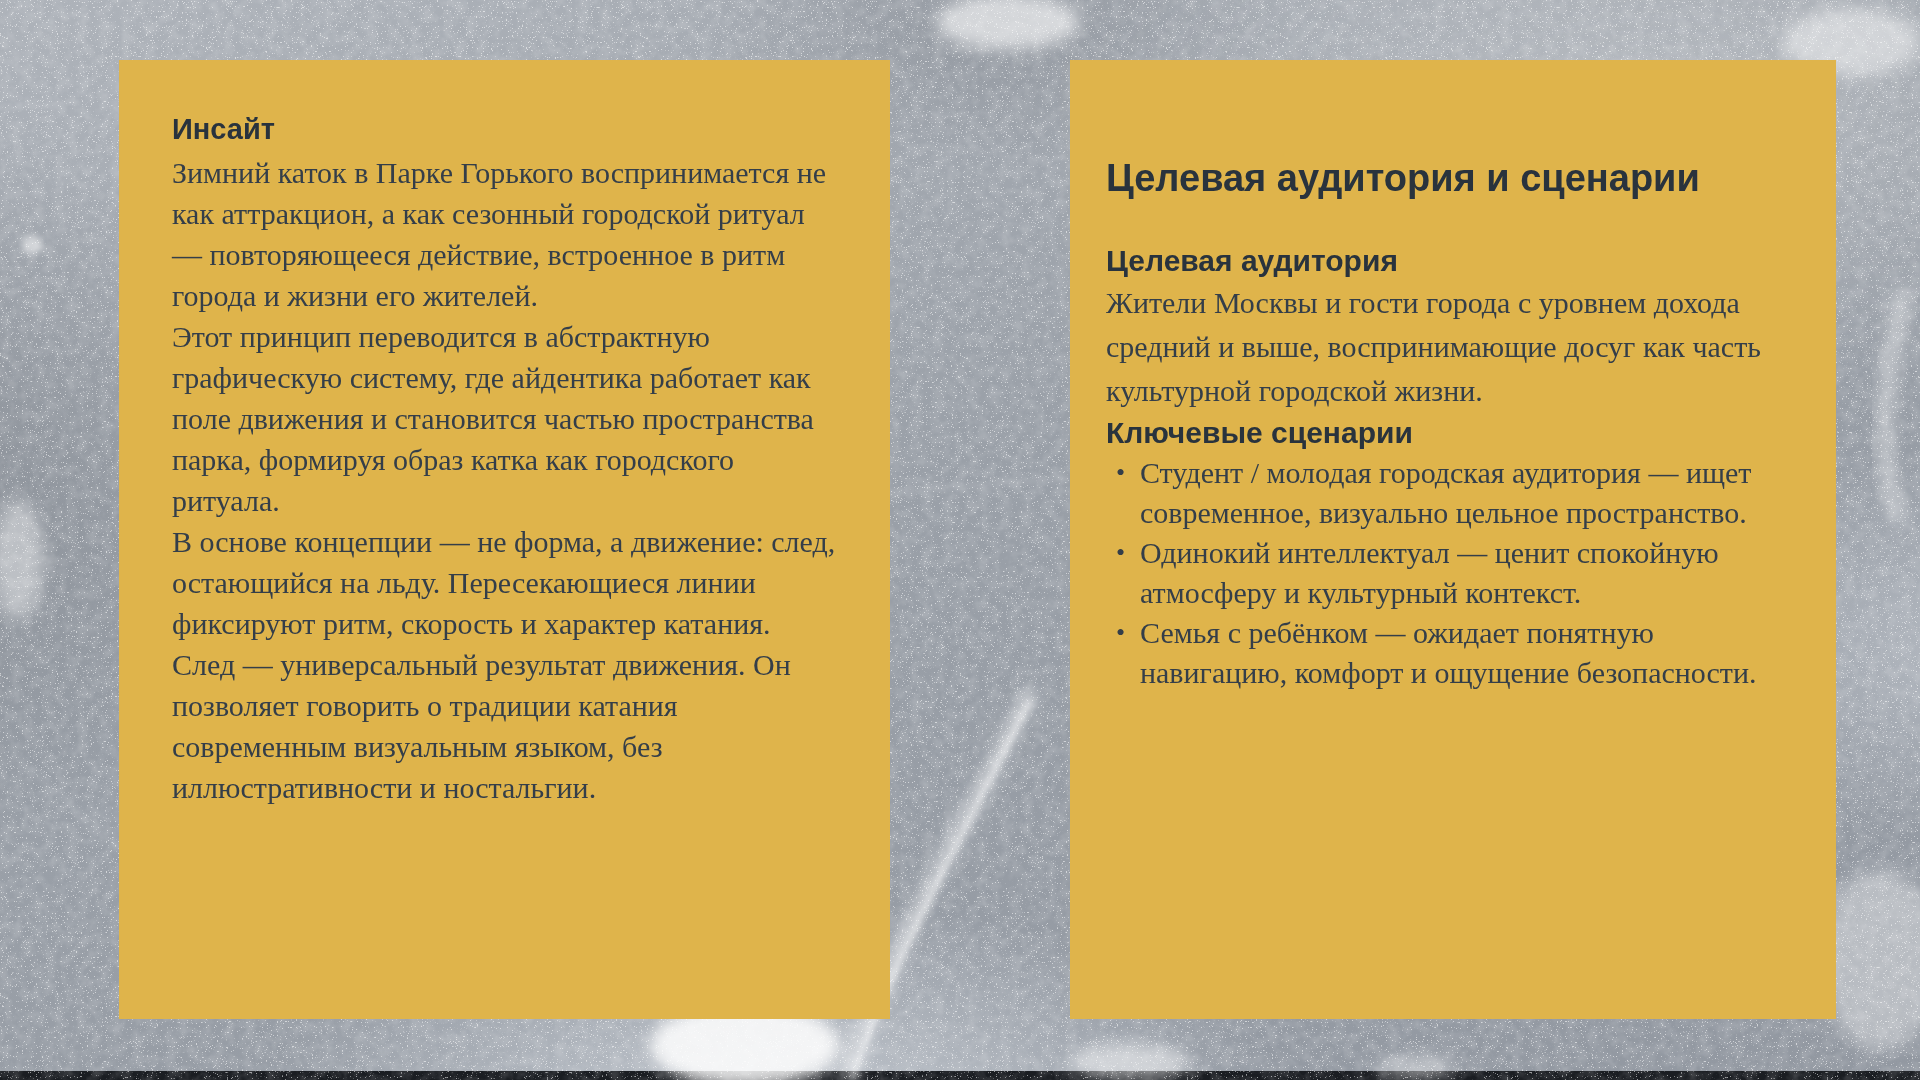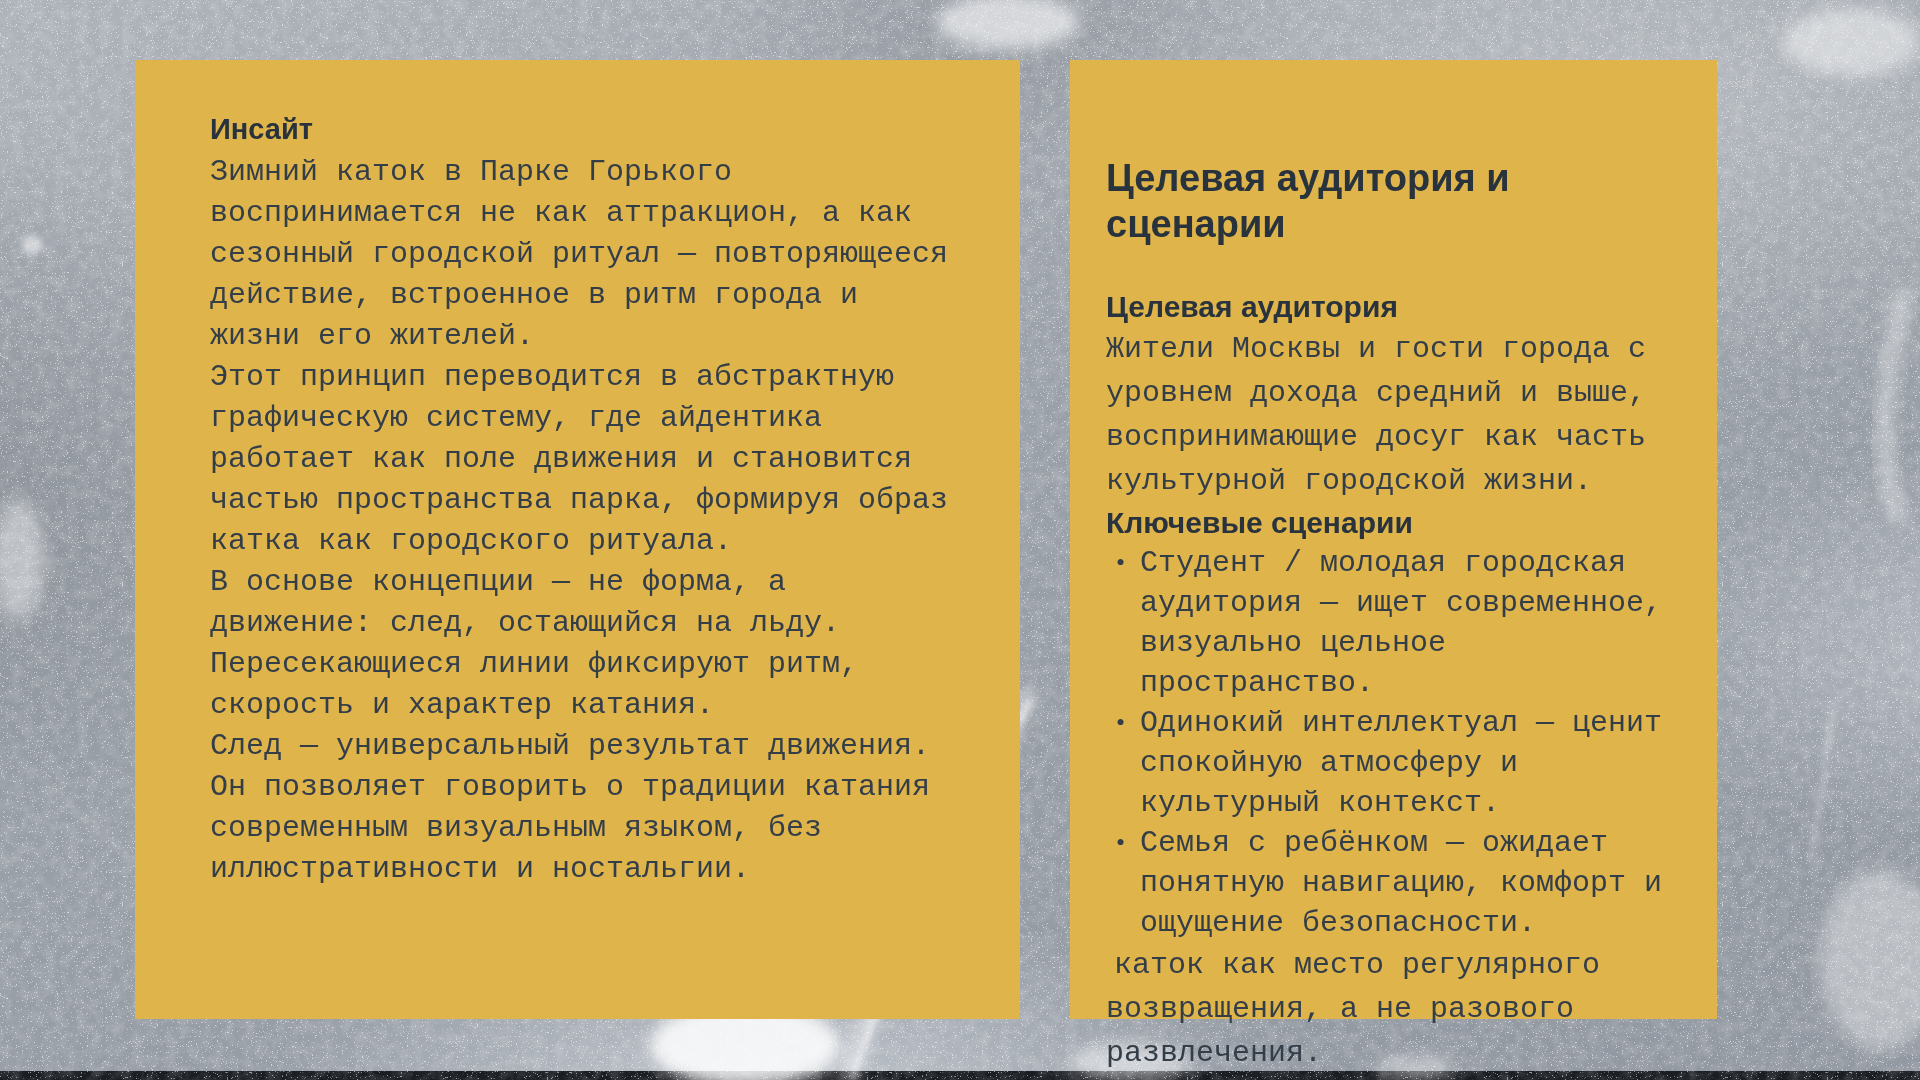--- a/index.html
+++ b/index.html
@@ -12,34 +12,34 @@
       radial-gradient(620px 520px at -6% 45%, rgba(48,54,63,.22), transparent 70%),
       radial-gradient(520px 280px at 103% 60%, rgba(242,246,252,.32), transparent 70%),
       radial-gradient(420px 200px at 52% 2%, rgba(70,76,86,.18), transparent 70%),
       linear-gradient(160deg,#aeb3ba 0%,#9aa0a8 45%,#9298a1 100%);
   }
   svg.ice{position:absolute;left:0;top:0;z-index:1;display:block;}
   .bottom-strip{position:absolute;left:0;bottom:0;width:1920px;height:9px;background:#1a1d22;z-index:0;}
   .card{
     position:absolute;top:60px;height:959px;background:#dfb44b;z-index:2;box-sizing:border-box;
   }
-  .card.left{left:119px;width:885px;padding:46px 54px 0 75px;margin-left:16px;}
-  .card.right{left:1070px;width:647px;padding:95px 38px 12px 36px;}
+  .card.left{left:119px;width:771px;padding:46px 54px 0 53px;}
+  .card.right{left:1070px;width:766px;padding:95px 38px 12px 36px;}
   h1,h2,p,ul{margin:0;padding:0;}
   .h-title{
     font-weight:700;font-size:38px;line-height:46px;color:#29333d;margin-bottom:40px;
   }
   .h-sub{
     font-weight:700;color:#29333d;
   }
   .left .h-sub{font-size:29px;line-height:46px;}
   .right .h-sub{font-size:30px;line-height:40px;}
   .gap{margin-top:34px;}
   .serif{
-    font-family:Liberation Mono, monospace;
+    font-family:Liberation Serif, serif;
     font-size:30px;color:#343e49;
   }
   .left p.serif{line-height:41px;}
   .right p.serif{line-height:44px;}
   ul.scenarios{list-style:none;padding-left:10px;}
   .scenario-item{display:flex;}
   .bullet{
     flex:0 0 24px;
     font-family:"Liberation Serif","DejaVu Serif",serif;
     font-size:26px;line-height:40px;color:#343e49;
@@ -115,16 +115,15 @@
       <li class="scenario-item">
         <span class="bullet">•</span>
         <span class="serif scenario-text">Одинокий интеллектуал — ценит спокойную атмосферу и культурный контекст.</span>
       </li>
       <li class="scenario-item">
         <span class="bullet">•</span>
         <span class="serif scenario-text">Семья с ребёнком — ожидает понятную навигацию, комфорт и ощущение безопасности.</span>
       </li>
     </ul>
 
-    <p class="serif factor">каток как место регулярного возвращения, а не разового развлечения.</p>
   </section>
 
 </div>
 
 </body></html>

